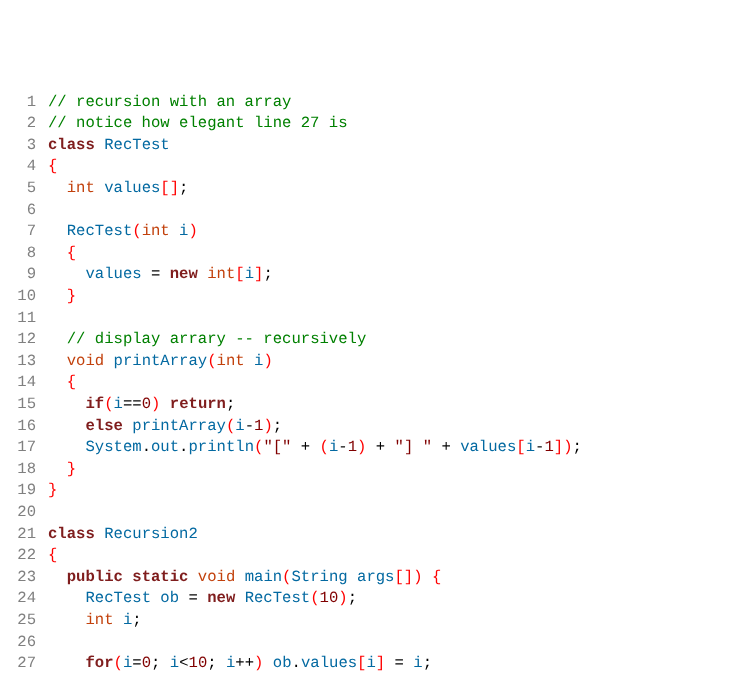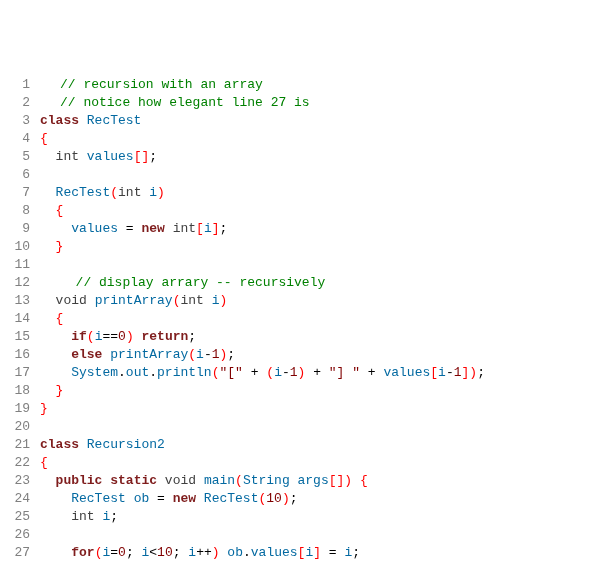--- a/index.html
+++ b/index.html
@@ -23,23 +23,23 @@
       width: 26px;
       text-align: right;
       color: #808080;
       padding-right: 10px;
       user-select: none;
       flex-shrink: 0;
     }
     .code {
       flex: 1;
     }
-    .comment { color: #008000; margin-left: 20px; }
+    .comment { color: #008000; }
     .keyword { color: #7f1d1d; font-weight: bold; }
-    .type { color: #404040; }
+    .type { color: #c2410c; }
     .ident { color: #0369a1; }
     .number { color: #800000; }
     .string { color: #800000; }
     .brace { color: #ff0000; }
     .bracket { color: #ff0000; }
     .paren { color: #ff0000; }
     .op { color: #000000; }
     .semi { color: #000000; }
     .dot { color: #000000; }
   </style>

